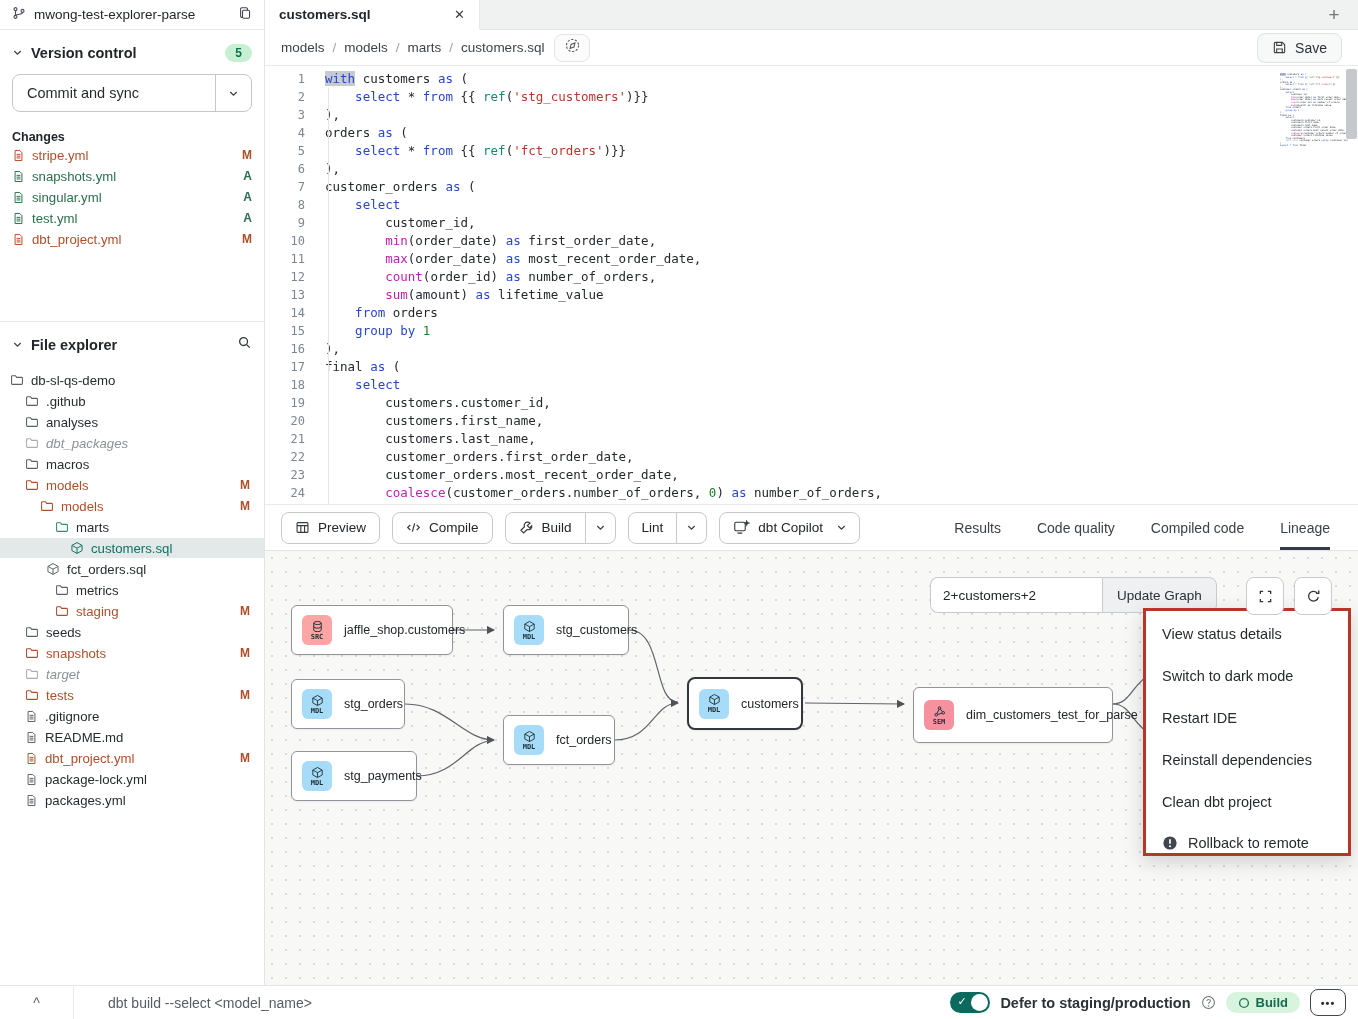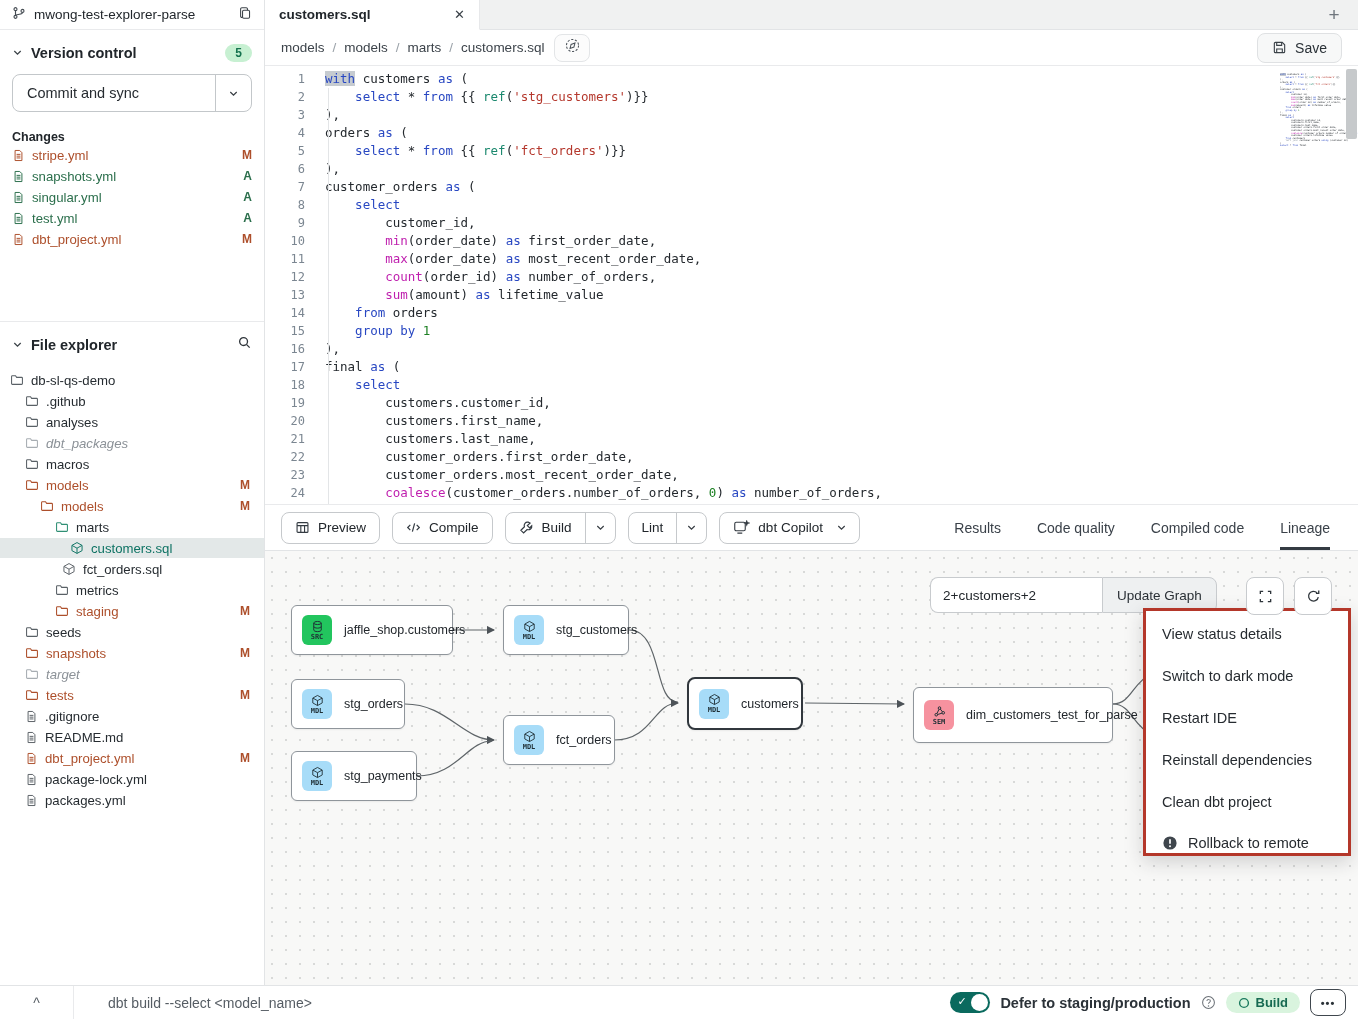--- a/index.html
+++ b/index.html
@@ -78,21 +78,21 @@
   .ptab.active { border-bottom-color:#343b42; }
 
   
   .canvas { flex:1; position:relative; background:#f8f8f7; background-image:radial-gradient(circle, #d8d9d8 1px, transparent 1.3px); background-size:14px 14px; overflow:hidden; }
   .edges { position:absolute; inset:0; pointer-events:none; }
   .node { position:absolute; background:#fff; border:1px solid #8f959b; border-radius:6px; display:flex; align-items:center; gap:12px; padding:0 12px 0 10px; box-shadow:0 1px 2px rgba(0,0,0,.06); cursor:pointer; }
   .node.selected { border:2px solid #31373d; border-radius:8px; }
   .nbadge { width:30px; height:30px; border-radius:6px; flex:none; display:flex; flex-direction:column; align-items:center; justify-content:center; color:#1f2f35; }
   .nbadge svg { width:13px; height:13px; display:block; }
   .nbadge .bl { font-family:"DejaVu Sans Mono",monospace; font-size:7px; font-weight:bold; line-height:8px; }
-  .t-source { background:#22c55e; } .t-model { background:#a7dcf8; } .t-semantic { background:#f6929f; }
+  .t-source { background:#fca5a5; } .t-model { background:#a7dcf8; } .t-semantic { background:#f6929f; }
   .nlabel { font-size:12.5px; color:#22272c; white-space:nowrap; }
 
   .graph-controls { position:absolute; left:665px; top:26px; display:flex; z-index:22; }
   .graph-controls input { width:172px; height:36px; border:1px solid #c8cbce; border-right:none; border-radius:8px 0 0 8px; padding:0 12px; font-size:13.5px; color:#21262b; font-family:inherit; background:#fff; outline:none; }
   .update { height:36px; padding:0 14px; border:1px solid #c8cbce; border-radius:0 8px 8px 0; background:#eef0f1; font-size:13.5px; color:#2a3036; font-family:inherit; cursor:pointer; }
   .icon-btn { position:absolute; top:26px; width:38px; height:38px; border:1px solid #c8cbce; border-radius:8px; background:#fff; display:flex; align-items:center; justify-content:center; color:#2f353b; z-index:40; cursor:pointer; }
   .icon-btn.fs { left:981px; } .icon-btn.rf { left:1029px; }
 
   .ide-menu { position:absolute; left:878px; top:57px; width:208px; height:248px; background:#fff; border:3px solid #b4372a; box-shadow:0 6px 18px rgba(31,35,40,.18); z-index:30; display:flex; flex-direction:column; padding-top:2px; }
   .menu-item { height:42px; flex:none; display:flex; align-items:center; gap:10px; padding:0 16px; font-size:14.5px; color:#262b30; cursor:pointer; }
@@ -287,21 +287,21 @@
             </div>
             <div class="tree-row selected" style="padding-left: 70px;">
               <span class="ic ">
                 <svg width="14" height="14" viewBox="0 0 16 16" fill="none" stroke="currentColor" stroke-width="1.1">
                   <path d="M8 1.8 13.8 5v6L8 14.2 2.2 11V5L8 1.8Z"></path>
                   <path d="M2.4 5.1 8 8.2l5.6-3.1M8 8.2v5.9"></path>
                 </svg>
               </span>
               <span>customers.sql</span>
             </div>
-            <div class="tree-row" style="padding-left: 46px; margin-left: 16px;">
+            <div class="tree-row" style="padding-left: 46px;">
               <span class="ic ">
                 <svg width="14" height="14" viewBox="0 0 16 16" fill="none" stroke="currentColor" stroke-width="1.1">
                   <path d="M8 1.8 13.8 5v6L8 14.2 2.2 11V5L8 1.8Z"></path>
                   <path d="M2.4 5.1 8 8.2l5.6-3.1M8 8.2v5.9"></path>
                 </svg>
               </span>
               <span>fct_orders.sql</span>
             </div>
             <div class="tree-row" style="padding-left: 55px;">
               <span class="ic ">

